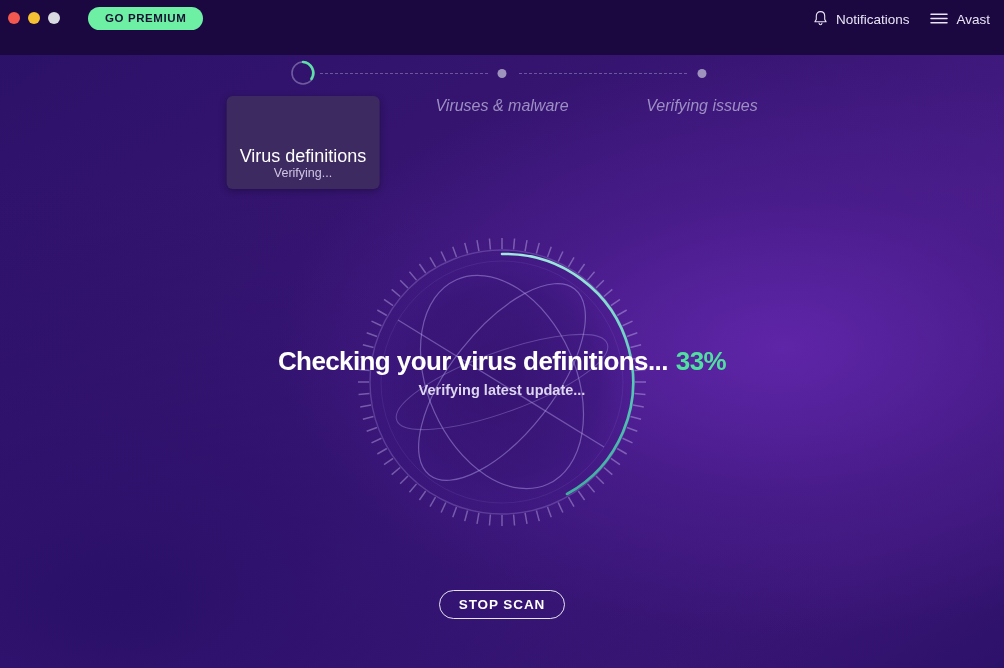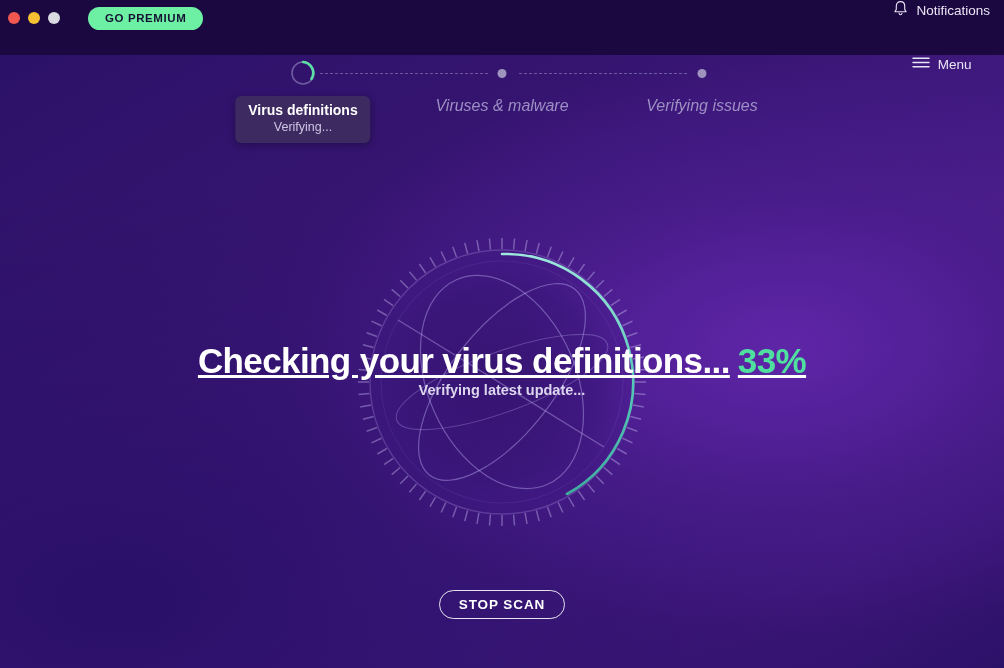--- a/index.html
+++ b/index.html
@@ -90,22 +90,21 @@
     letter-spacing: 0.1px;
     white-space: nowrap;
   }
 
   .header-right {
     position: absolute;
     top: 0; right: 14px;
     height: 39px;
     display: flex;
     align-items: center;
-    gap: 36px;
-    flex-direction: column;
+    gap: 21px;
   }
   .hdr-item {
     display: flex;
     align-items: center;
     gap: 8px;
     color: #e9e4f6;
     font-size: 13.5px;
     cursor: pointer;
     white-space: nowrap;
   }
@@ -153,24 +152,25 @@
     position: absolute;
     transform: translateX(-50%);
     background: #3d2a60;
     border-radius: 6px;
     padding: 7px 13px 8px;
     text-align: center;
     box-shadow: 0 2px 7px rgba(0,0,0,0.28);
   }
   .tooltip-title {
     color: #ffffff;
-    font-size: 14px;
-    font-weight: bold;
+    font-size: 18px;
+    font-weight: normal;
     white-space: nowrap;
     line-height: 15px;
+    margin-top: 46px;
   }
   .tooltip-sub {
     color: #cfc6e6;
     font-size: 12.5px;
     white-space: nowrap;
     line-height: 16px;
     margin-top: 1px;
   }
 
   
@@ -187,27 +187,26 @@
 
   
   .center-text {
     position: absolute;
     top: 340px; left: 0;
     width: 1004px;
     text-align: center;
     z-index: 6;
   }
   .headline {
-    font-size: 35px;
+    font-size: 26px;
     font-weight: bold;
     color: #ffffff;
     letter-spacing: -0.6px;
     line-height: 42px;
     white-space: nowrap;
-    text-decoration: underline;
   }
   .headline .pct {
     color: #4fe0a0;
     margin-left: 8px;
   }
   .subline {
     margin-top: 0;
     font-size: 14.5px;
     color: #ddd6ef;
     white-space: nowrap;
@@ -264,21 +263,21 @@
       <div class="hdr-item">
         <span>
           <svg width="18" height="13" viewBox="0 0 18 13">
             <g stroke="#e9e4f6" stroke-width="1.5" stroke-linecap="round">
               <line x1="1" y1="2.2" x2="17" y2="2.2"></line>
               <line x1="1" y1="6.5" x2="17" y2="6.5"></line>
               <line x1="1" y1="10.8" x2="17" y2="10.8"></line>
             </g>
           </svg>
         </span>
-        <span>Menu</span>
+        <span>Avast</span>
       </div>
     </div>
   </div>
 
   <div class="stepper">
 
     <div class="connector" style="left:320px; width:168px;"></div>
     <div class="connector" style="left:519px; width:168px;"></div>
 
     <div class="step-dot-wrap" style="left:303px;">

